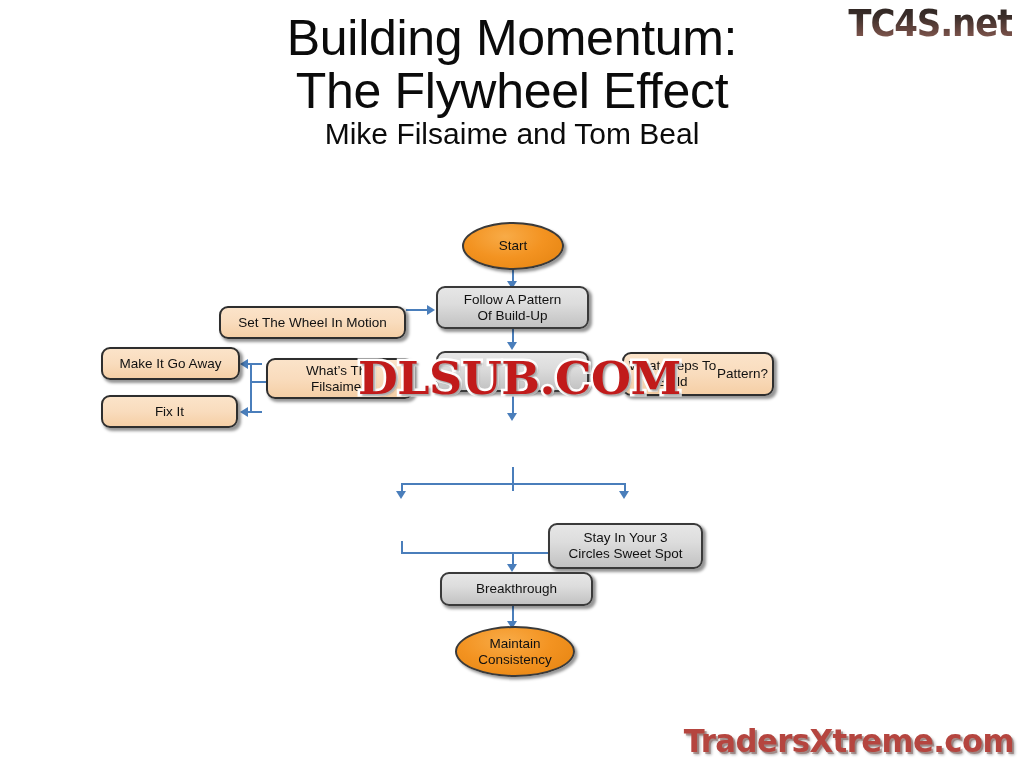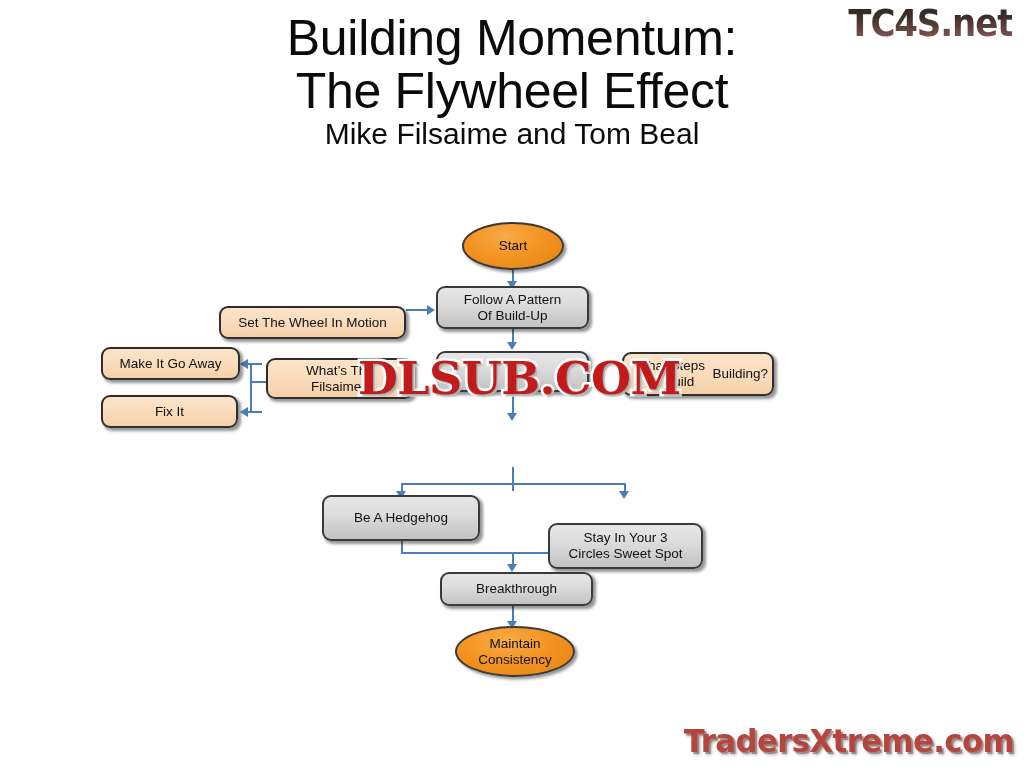--- a/index.html
+++ b/index.html
@@ -217,23 +217,20 @@
 
   <div class="node node-oval" style="left:462px; top:222px; width:102px; height:48px;">
     <span>Start</span>
   </div>
 
   <div class="node node-gray" style="left:436px; top:351px; width:153px; height:41px;">
     <span></span>
   </div>
 
 
-  <div class="node node-gray" style="left:322px; top:495px; width:158px; height:46px;">
-    <span>Be A Hedgehog</span>
-  </div>
 
   <div class="node node-gray" style="left:548px; top:495px; width:155px; height:46px; flex-direction:column;margin-top:28px;">
     <span>Stay In Your 3</span>
     <span>Circles Sweet Spot</span>
   </div>
 
   <div class="node node-gray" style="left:440px; top:572px; width:153px; height:34px;">
     <span>Breakthrough</span>
   </div>
 
@@ -254,18 +251,18 @@
   <div class="node node-peach" style="left:101px; top:347px; width:139px; height:33px;">
     <span>Make It Go Away</span>
   </div>
 
   <div class="node node-peach" style="left:101px; top:395px; width:137px; height:33px;">
     <span>Fix It</span>
   </div>
 
   <div class="node node-peach" style="left:622px; top:352px; width:152px; height:44px; flex-direction:row;">
     <span>What Steps To Build</span>
-    <span>Building?</span>
+    <span>Pattern?</span>
   </div>
 
   <div class="watermark">DLSUB.COM</div>
 
 </div>
 
 </body></html>

